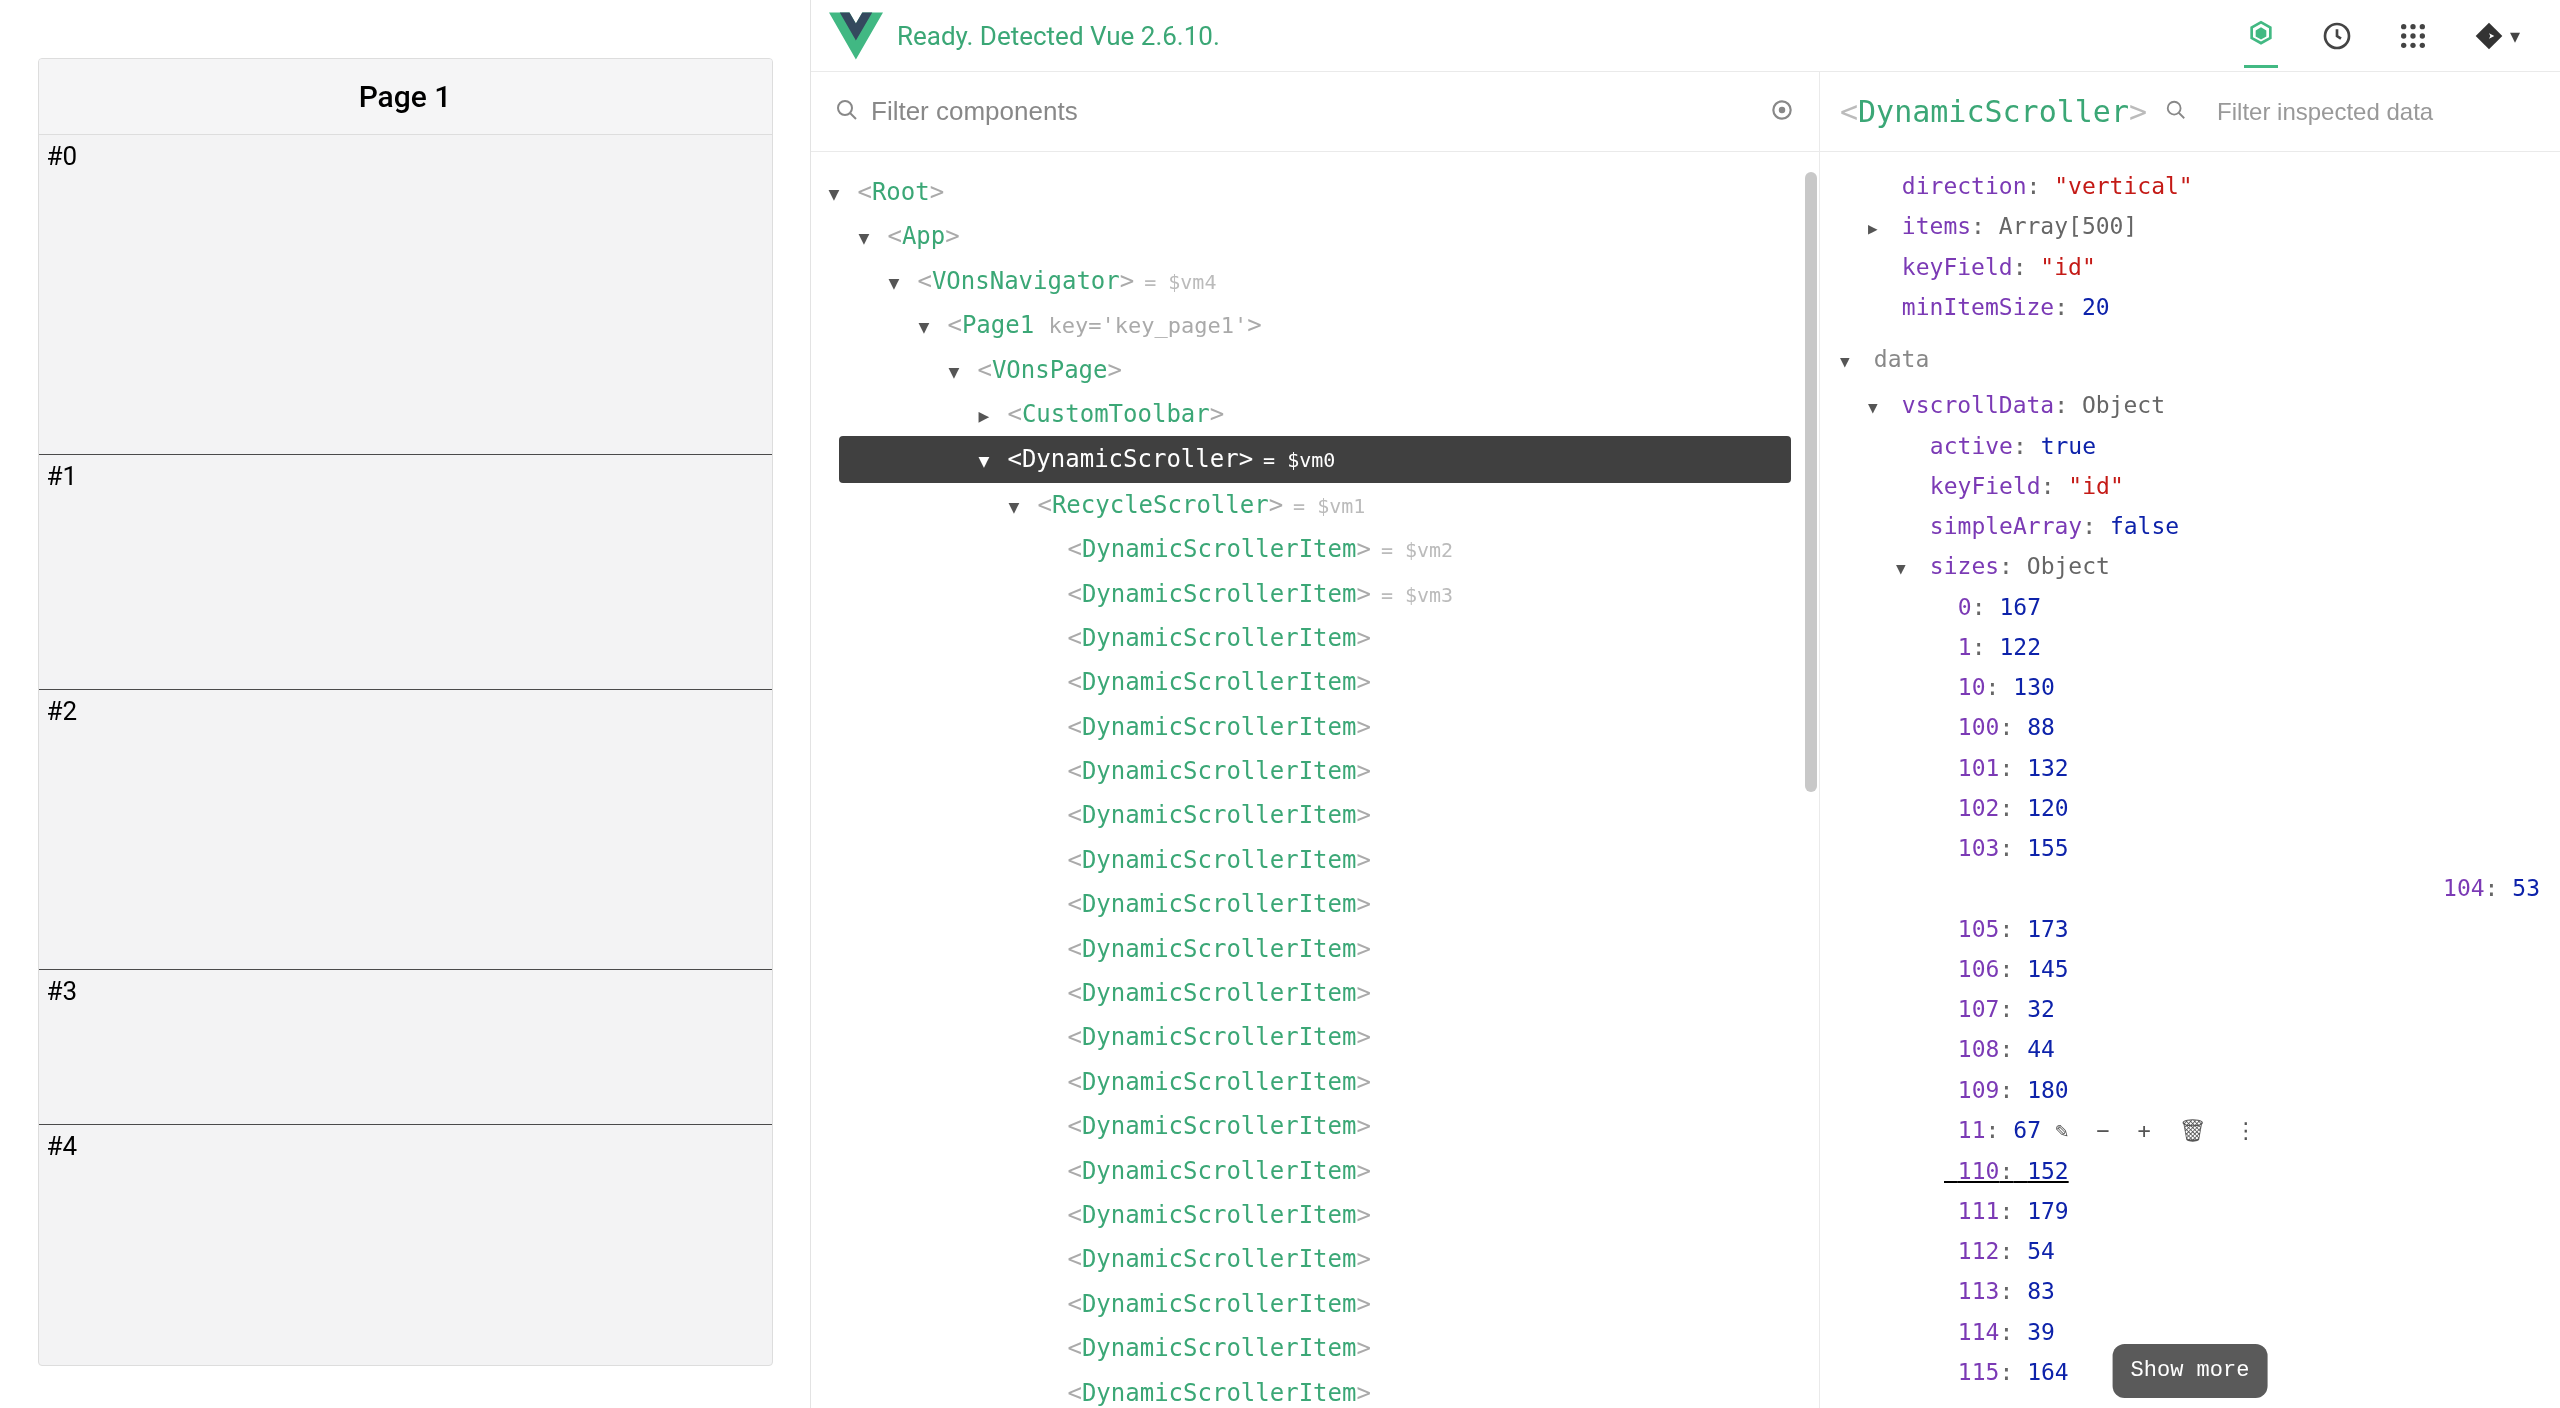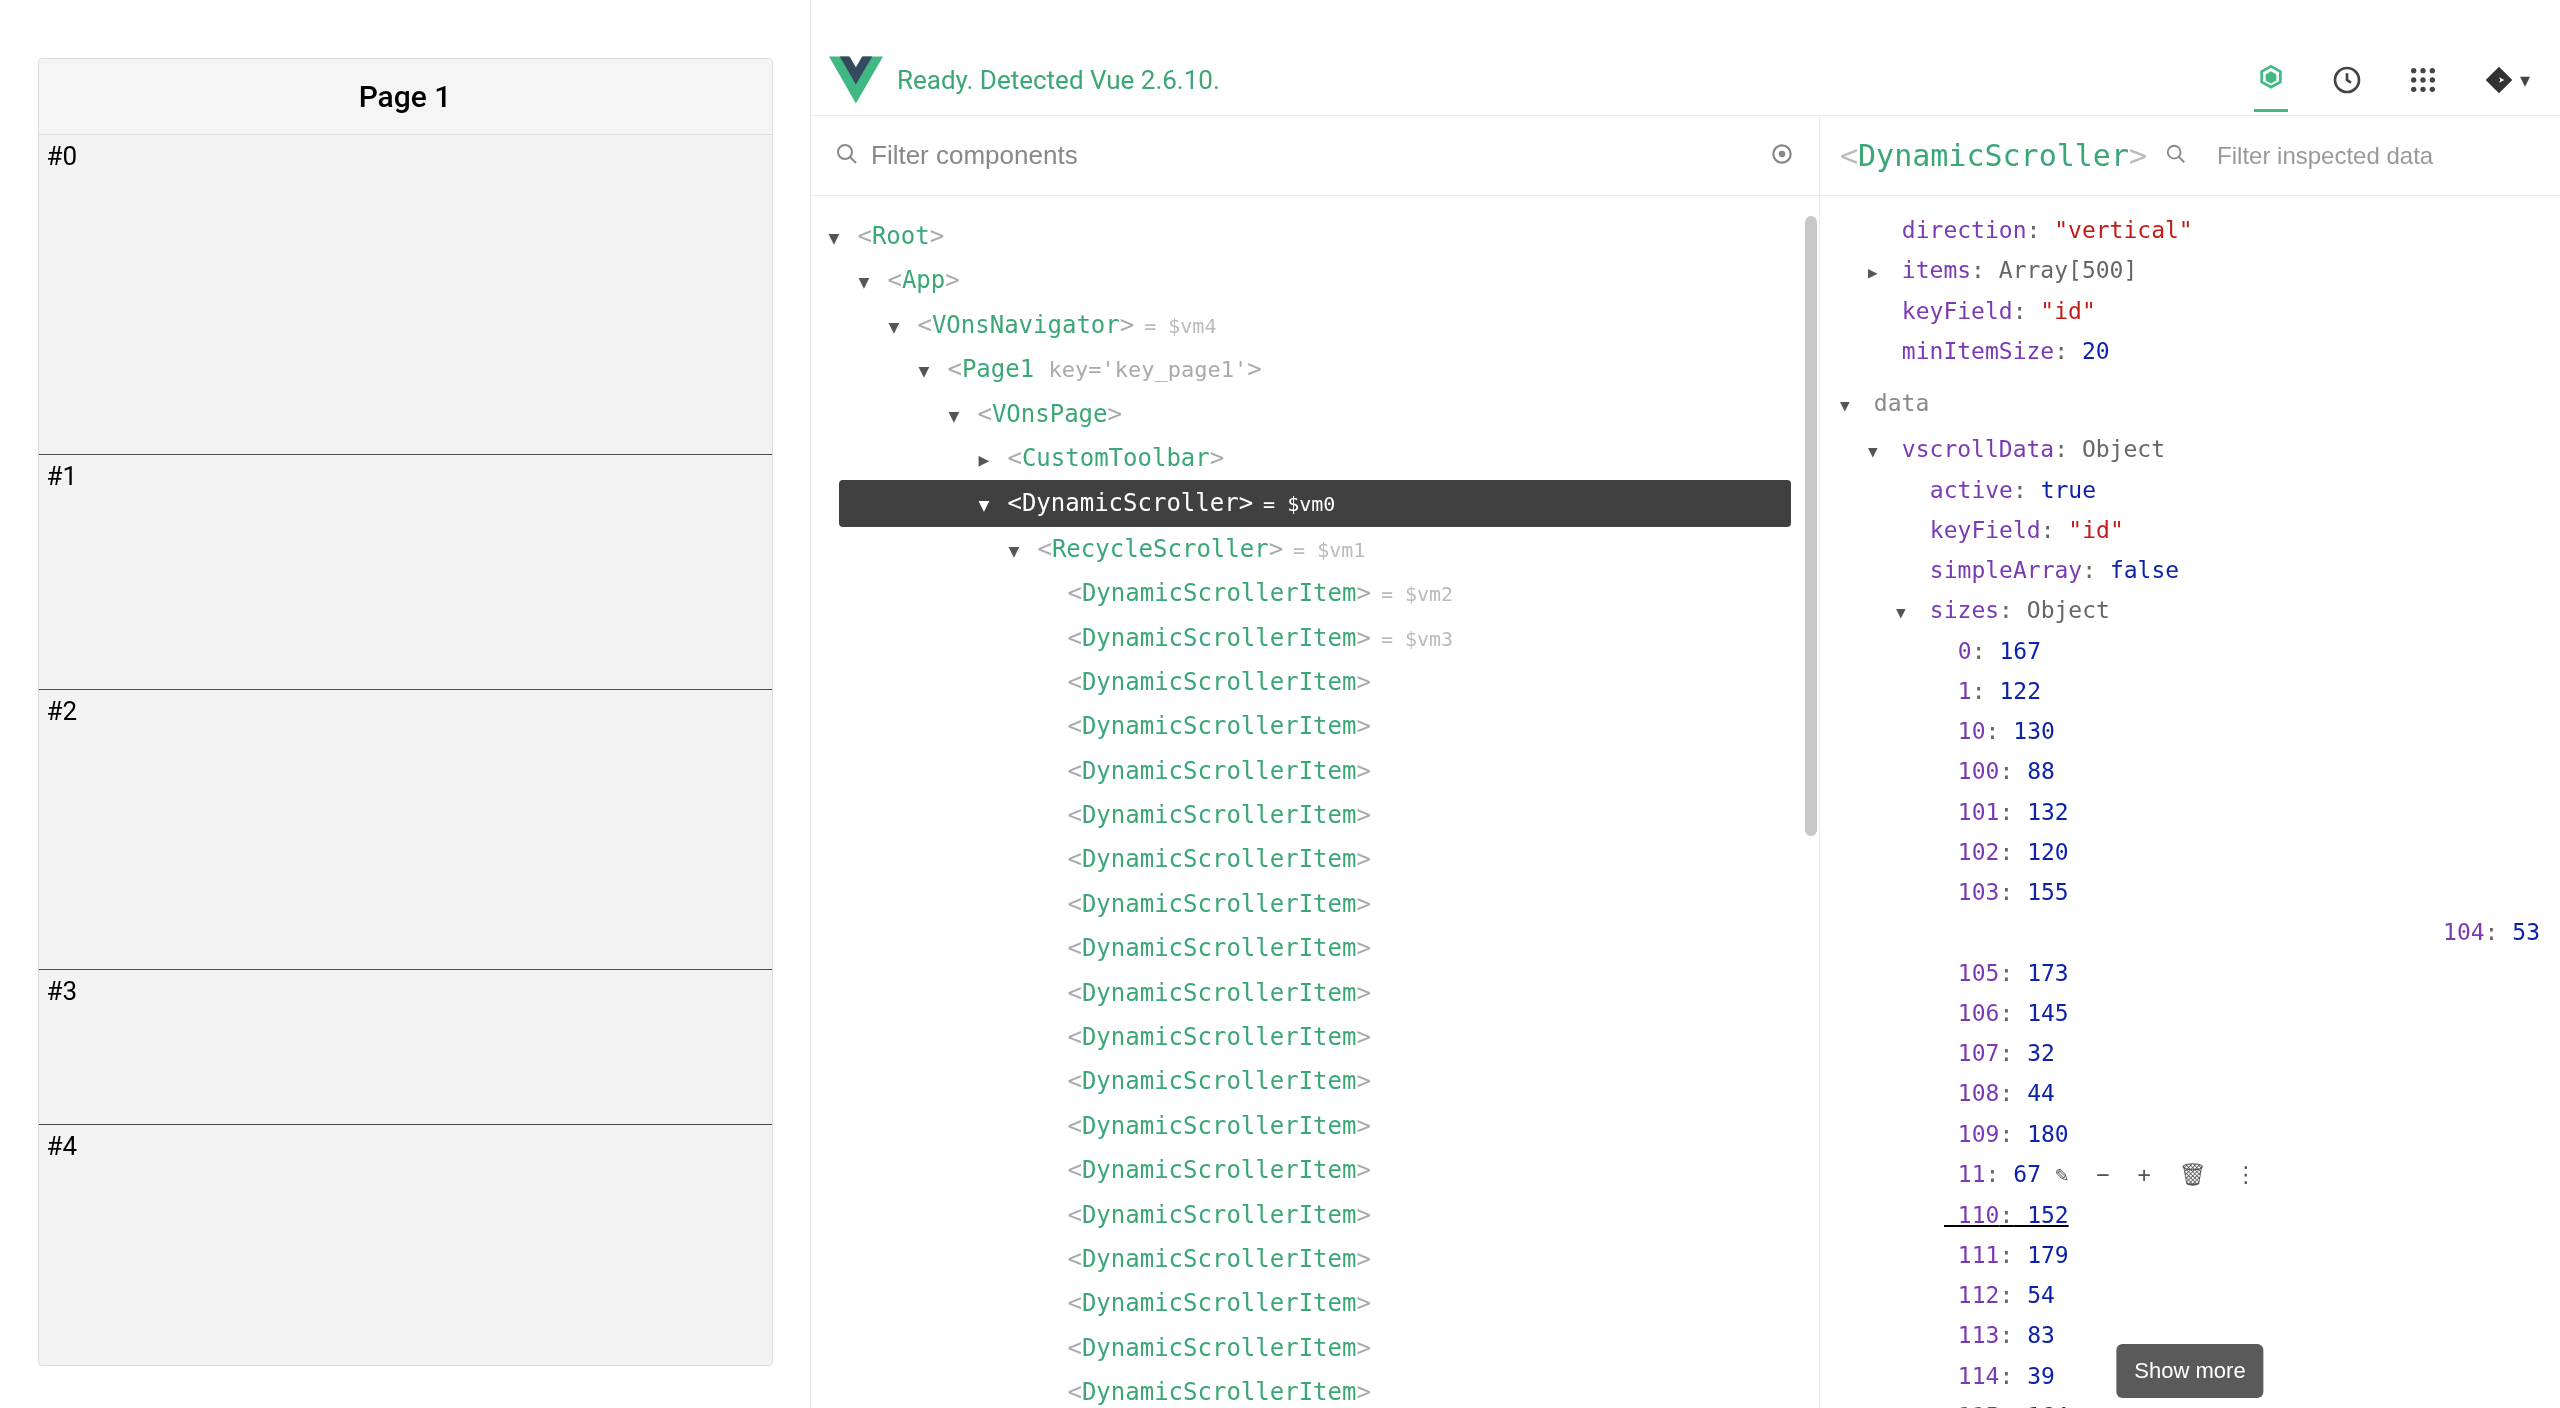--- a/index.html
+++ b/index.html
@@ -52,23 +52,22 @@
 .devtools {
   flex: 1;
   display: flex;
   flex-direction: column;
   border-left: 1px solid #e3e3e3;
 }
 .header {
   height: 72px;
   display: flex;
   align-items: center;
-  padding: 0 30px 0 18px;
+  padding: 0 40px 0 18px;
   border-bottom: 1px solid #eaeaea;
-  margin-top: 44px;
 }
 .vue-logo { width: 54px; height: 50px; margin-right: 14px; }
 .header-status { color: #3ba776; font-size: 26px; flex: 1; }
 .header-tabs { display: flex; gap: 42px; align-items: center; }
 .header-tab { width: 34px; height: 34px; display:flex; align-items:center; justify-content:center; color: #444; cursor:pointer; }
 .header-tab.active { color: #42b983; border-bottom: 3px solid #42b983; padding-bottom: 30px; margin-top: 30px; }
 .header-tab svg { width: 32px; height: 32px; }
 .header-tab.routing svg { fill: #333; }
 .chev-wrap { display:flex; align-items:center; gap:4px; }
 
@@ -163,22 +162,22 @@
 .colon { color:#666; }
 .v-str { color:#c41a16; }
 .v-lit { color:#0d22aa; }
 .v-type { color:#666; }
 .section-head { color:#888; font-size:23px; padding: 12px 20px 6px 20px; }
 .row-actions { display:inline-flex; gap:28px; margin-left:14px; color:#555; vertical-align:middle; }
 .row-actions span { cursor:pointer; font-size:22px; }
 
 .show-more {
   position:absolute; bottom:10px; left:50%; transform:translateX(-50%);
-  background:#5a5a5a; color:#fff; padding:8px 18px; border-radius:6px;
-  font-family: Liberation Sans, sans-serif; font-size:22px; cursor:pointer;
+  background:#5a5a5a; color:#fff; padding:8px 18px; border-radius:12px;
+  font-family: Liberation Mono, monospace; font-size:22px; cursor:pointer;
 }
 </style>
 </head>
 <body>
 
 <div class="container">
 
   <div class="app-preview">
     <div class="page-card">
       <div class="page-title">Page 1</div>

